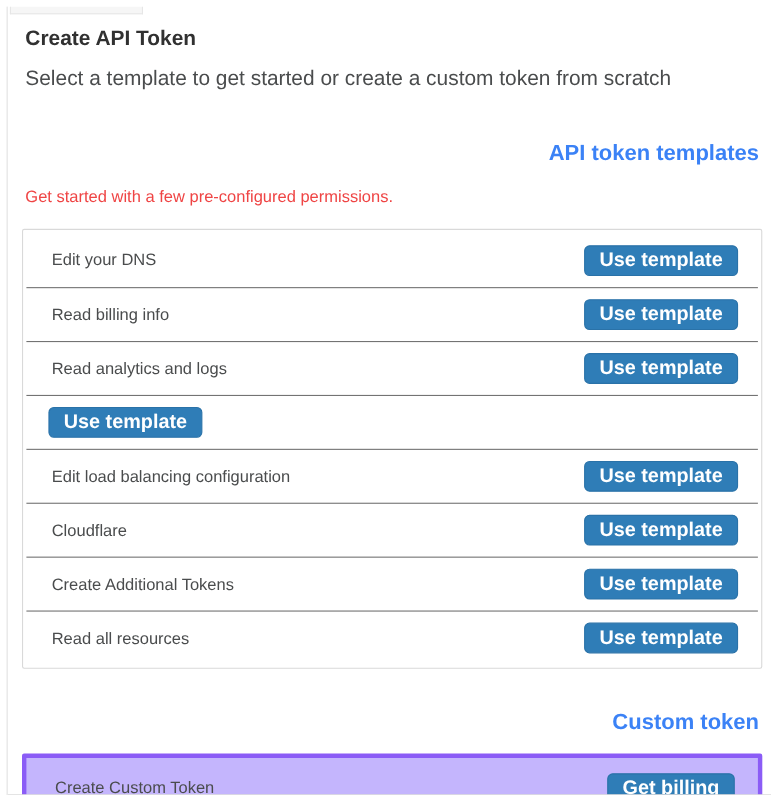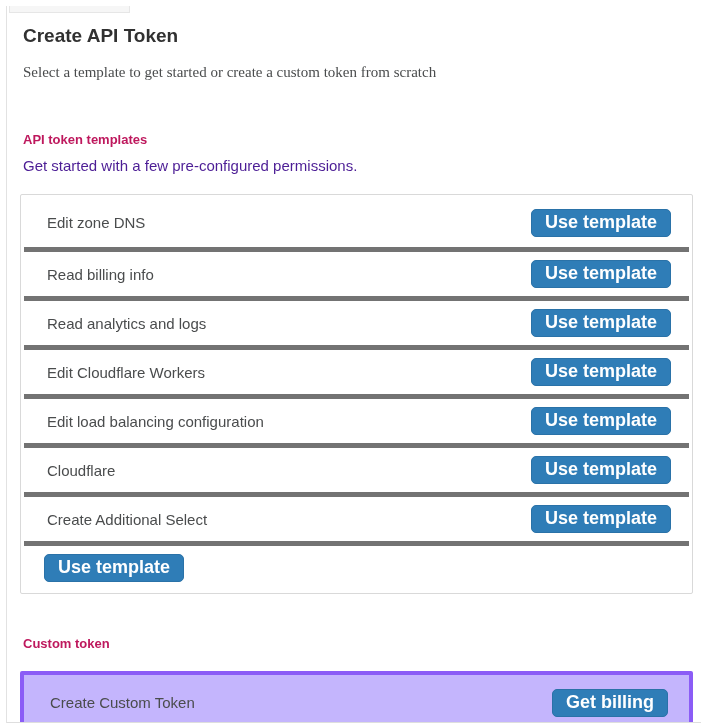--- a/index.html
+++ b/index.html
@@ -28,52 +28,52 @@
   .content { padding: 0 10px; }
   .page-title {
     margin-top: 11px;
     font-size: 19px;
     font-weight: 700;
     line-height: 25px;
     color: #313131;
   }
   .page-subtitle {
     margin-top: 8px;
-    font-size: 15px;
+    font-size: 19px;
     line-height: 20px;
     color: #4a4c4d;
-    font-family: Liberation Serif, serif;
   }
   .section-heading {
-    font-size: 13px;
+    font-size: 20px;
     font-weight: 700;
     line-height: 19px;
-    color: #be185d;
+    color: #3b82f6;
+    text-align: right;
   }
   .section-heading.templates { margin-top: 42px; }
   .section-heading.custom { margin-top: 37px; }
   .section-desc {
-    margin-top: 1px;
+    margin-top: 15px;
     font-size: 15px;
     line-height: 20px;
-    color: #4c1d95;
+    color: #ef4444;
   }
   .template-table {
     margin-top: 15px;
     border: 1px solid #d9d9d9;
     border-radius: 2px;
     background: #ffffff;
   }
   .t-row {
     display: flex;
     align-items: center;
     justify-content: space-between;
     height: 49px;
     padding: 0 18px 0 20px;
-    border-top: 5px solid #737373;
+    border-top: 1px solid #737373;
   }
   .t-row:first-child { border-top: none; }
   .t-row-label {
     font-size: 15px;
     color: #4a4c4d;
   }
   .btn-primary {
     display: inline-block;
     background: #2f7db7;
     color: #ffffff;
@@ -108,48 +108,48 @@
 
   <div class="content">
     <h1 class="page-title">Create API Token</h1>
     <p class="page-subtitle">Select a template to get started or create a custom token from scratch</p>
 
     <h2 class="section-heading templates">API token templates</h2>
     <p class="section-desc">Get started with a few pre-configured permissions.</p>
 
     <div class="template-table">
       <div class="t-row">
-        <span class="t-row-label">Edit zone DNS</span>
+        <span class="t-row-label">Edit your DNS</span>
         <button class="btn-primary">Use template</button>
       </div>
       <div class="t-row">
         <span class="t-row-label">Read billing info</span>
         <button class="btn-primary">Use template</button>
       </div>
       <div class="t-row">
         <span class="t-row-label">Read analytics and logs</span>
         <button class="btn-primary">Use template</button>
       </div>
       <div class="t-row">
-        <span class="t-row-label">Edit Cloudflare Workers</span>
         <button class="btn-primary">Use template</button>
       </div>
       <div class="t-row">
         <span class="t-row-label">Edit load balancing configuration</span>
         <button class="btn-primary">Use template</button>
       </div>
       <div class="t-row">
         <span class="t-row-label">Cloudflare</span>
         <button class="btn-primary">Use template</button>
       </div>
       <div class="t-row">
-        <span class="t-row-label">Create Additional Select</span>
+        <span class="t-row-label">Create Additional Tokens</span>
         <button class="btn-primary">Use template</button>
       </div>
       <div class="t-row">
+        <span class="t-row-label">Read all resources</span>
         <button class="btn-primary">Use template</button>
       </div>
     </div>
 
     <h2 class="section-heading custom">Custom token</h2>
 
     <div class="custom-card">
       <div class="t-row">
         <span class="t-row-label">Create Custom Token</span>
         <button class="btn-primary">Get billing</button>

